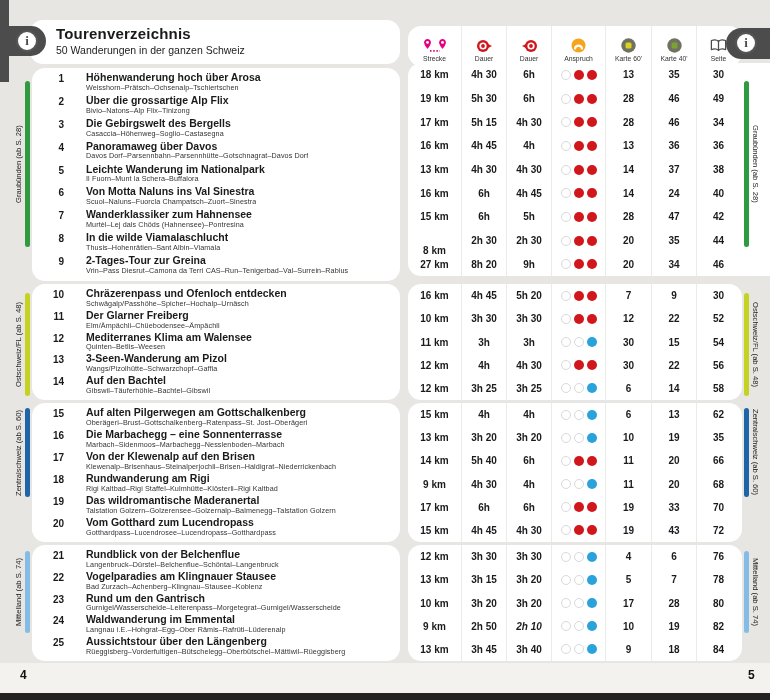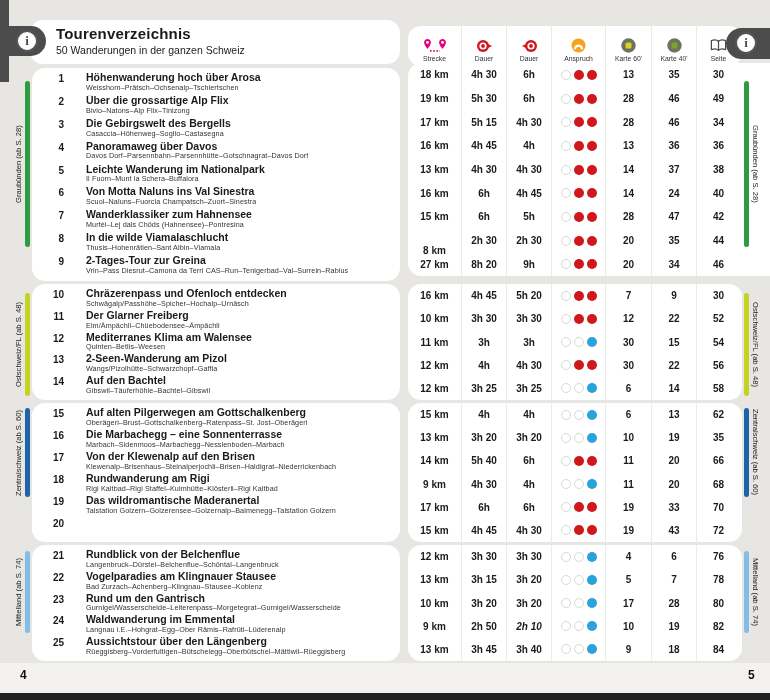--- a/index.html
+++ b/index.html
@@ -370,21 +370,21 @@
       <div class="tour-row">
         <div class="tour-num">12</div>
         <div class="tour-text">
           <div class="tour-title">Mediterranes Klima am Walensee</div>
           <div class="tour-route">Quinten–Betlis–Weesen</div>
         </div>
       </div>
       <div class="tour-row">
         <div class="tour-num">13</div>
         <div class="tour-text">
-          <div class="tour-title">2-Seen-Wanderung am Pizol</div>
+          <div class="tour-title">3-Seen-Wanderung am Pizol</div>
           <div class="tour-route">Wangs/Pizolhütte–Schwarzchopf–Gaffia</div>
         </div>
       </div>
       <div class="tour-row">
         <div class="tour-num">14</div>
         <div class="tour-text">
           <div class="tour-title">Auf den Bachtel</div>
           <div class="tour-route">Gibswil–Täuferhöhle–Bachtel–Gibswil</div>
         </div>
       </div>
@@ -495,20 +495,24 @@
       </div>
       <div class="tour-row">
         <div class="tour-num">19</div>
         <div class="tour-text">
           <div class="tour-title">Das wildromantische Maderanertal</div>
           <div class="tour-route">Talstation Golzern–Golzerensee–Golzernalp–Balmenegg–Talstation Golzern</div>
         </div>
       </div>
       <div class="tour-row">
         <div class="tour-num">20</div>
+        <div class="tour-text">
+          <div class="tour-title">Vom Gotthard zum Lucendropass</div>
+          <div class="tour-route">Gotthardpass–Lucendrosee–Lucendropass–Gotthardpass</div>
+        </div>
       </div>
     </div>
     <div class="card group-right" style="left: 408px; top: 403px; width: 334px; height: 139px;">
       <div class="data-row">
         <div class="cell" style="width: 53px;">15 km</div>
         <div class="cell sep" style="width: 45px;">4h</div>
         <div class="cell sep" style="width: 45px;">4h</div>
         <div class="cell sep" style="width: 54px;">
           <span class="dot dot-empty"></span>
           <span class="dot dot-empty"></span>

